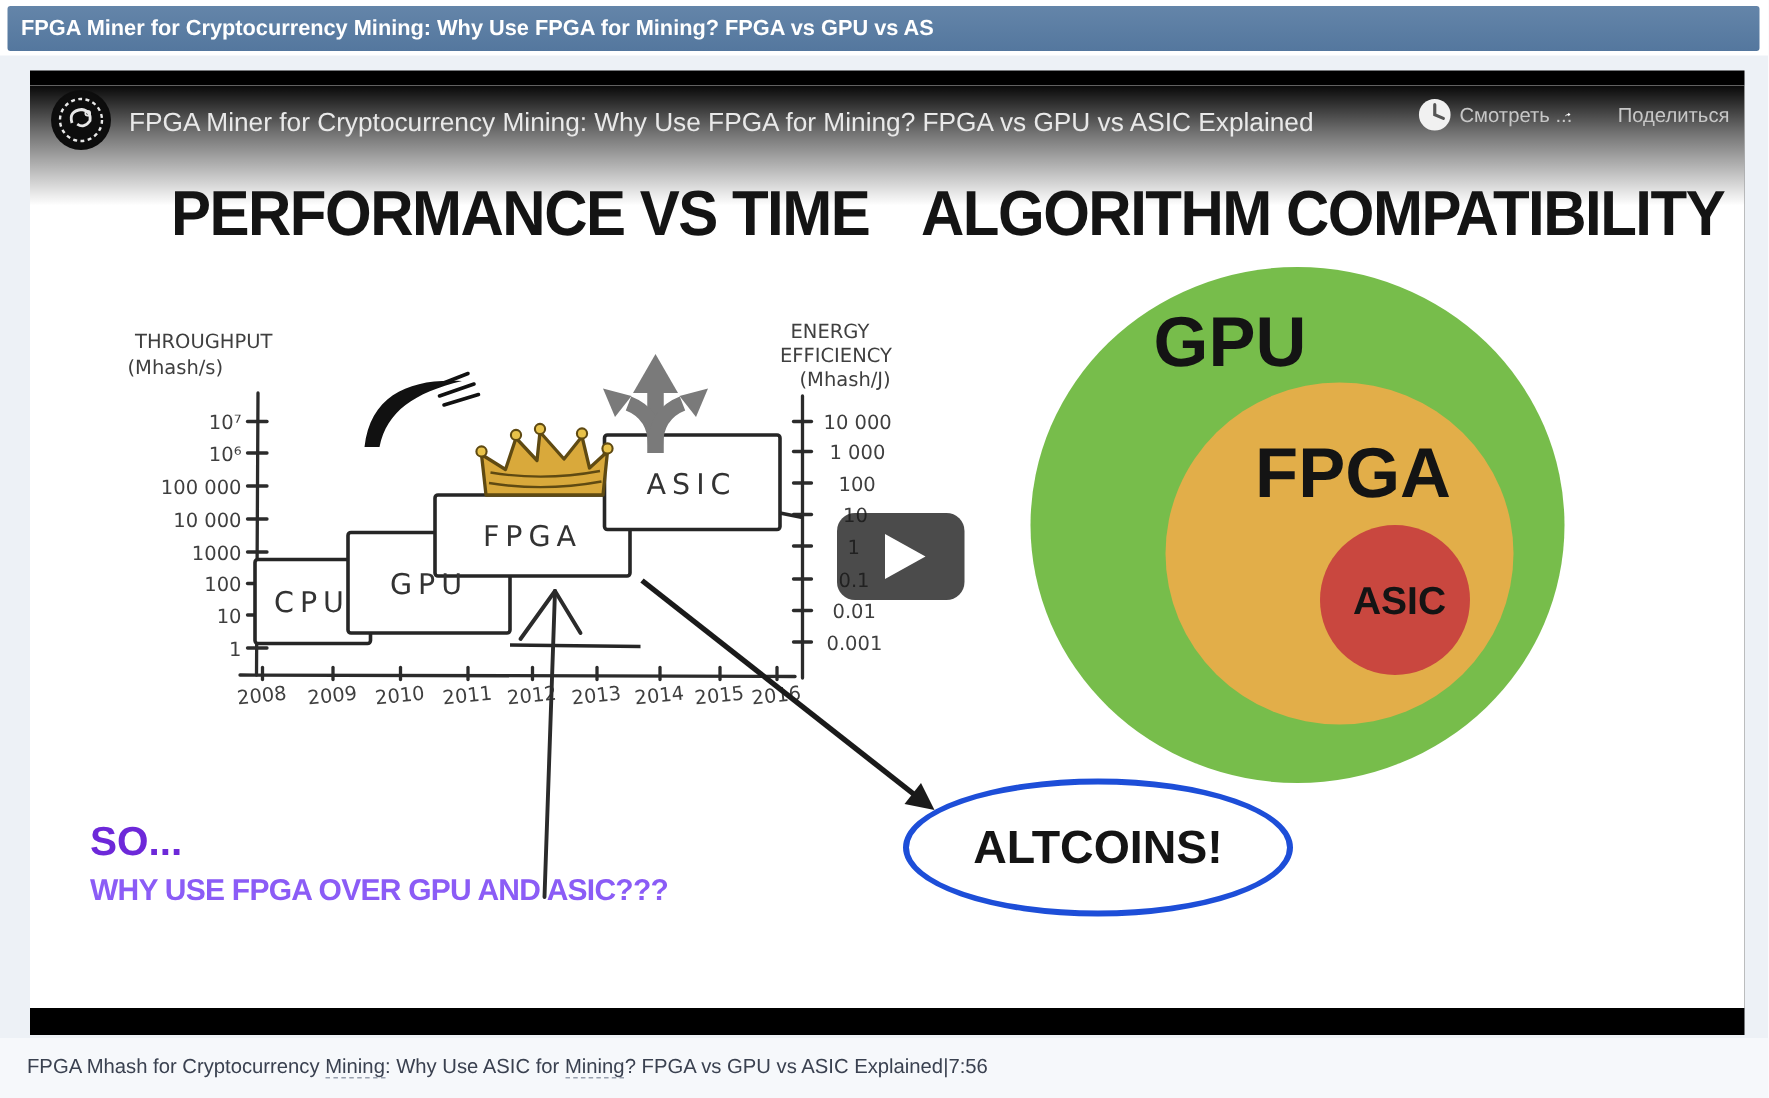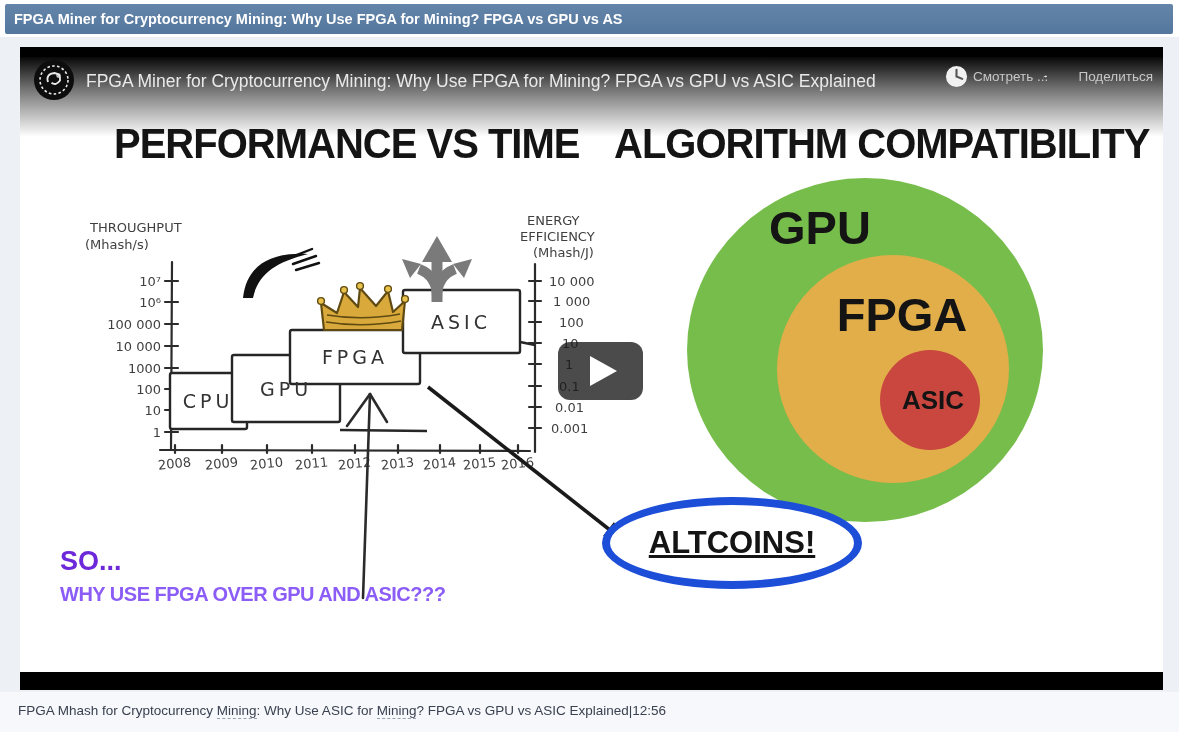--- a/index.html
+++ b/index.html
@@ -29,23 +29,23 @@
   .slide-title { position:absolute; top:64px; font-weight:800; font-size:40px; color:#141414;
                  text-align:center; letter-spacing:-1px; transform:scaleY(1.06); white-space:nowrap; }
   .st-left  { left:94px;  width:432px; }
   .st-right { left:594px; width:532px; }
   .sketch { position:absolute; left:55px; top:145px; z-index:2; }
   .circle { position:absolute; border-radius:50%; }
   .venn-label { position:absolute; font-weight:800; color:#141414; text-align:center; white-space:nowrap; }
   .vl-gpu  { left:740px; top:143px; width:120px; font-size:47px; }
   .vl-fpga { left:772px; top:230px; width:220px; font-size:47px; }
   .vl-asic { left:863px; top:328px; width:100px; font-size:26px; }
-  .bubble { position:absolute; left:582px; top:440px; width:260px; height:92px; background:#fff;
-            border:8px solid #1d4ed8; border-radius:50%; display:flex; align-items:center; justify-content:center;
-            font-size:31px; font-weight:800; color:#141414; z-index:3;text-decoration:underline; }
+  .bubble { position:absolute; left:582px; top:462px; width:260px; height:92px; background:#fff;
+            border:4px solid #1d4ed8; border-radius:50%; display:flex; align-items:center; justify-content:center;
+            font-size:31px; font-weight:800; color:#141414; z-index:3; }
   .q1 { position:absolute; left:40px; top:489px; font-size:27px; font-weight:800; color:#6d28d9; }
   .q2 { position:absolute; left:40px; top:526px; font-size:20px; font-weight:800; color:#8b5cf6; letter-spacing:-0.5px; }
   .caption-strip { position:absolute; left:0; top:692px; width:1179px; height:40px; background:#f6f8fb; }
   .caption { position:absolute; left:18px; top:703px; font-size:13.5px; color:#3a4150; }
   .cap-link { border-bottom:1px dashed #98a0ae; cursor:pointer; }
   .sk-text { font-family:"DejaVu Sans", sans-serif; fill:#3f3f3f; font-size:13px; }
   .sk-box-label { font-family:"DejaVu Sans", sans-serif; fill:#333; font-size:19px; letter-spacing:4px; }
 </style>
 </head>
 <body>
@@ -225,15 +225,15 @@
 
       <div class="play-button">
         <div class="play-tri"></div>
       </div>
 
     </div>
   </div>
 
   <div class="caption-strip"></div>
   <div class="caption">
-    <span>FPGA Mhash for Cryptocurrency </span><span class="cap-link">Mining</span><span>: Why Use ASIC for </span><span class="cap-link">Mining</span><span>? FPGA vs GPU vs ASIC Explained|12:56</span>
+    <span>FPGA Mhash for Cryptocurrency </span><span class="cap-link">Mining</span><span>: Why Use ASIC for </span><span class="cap-link">Mining</span><span>? FPGA vs GPU vs ASIC Explained|7:56</span>
   </div>
 </div>
 
 </body></html>

